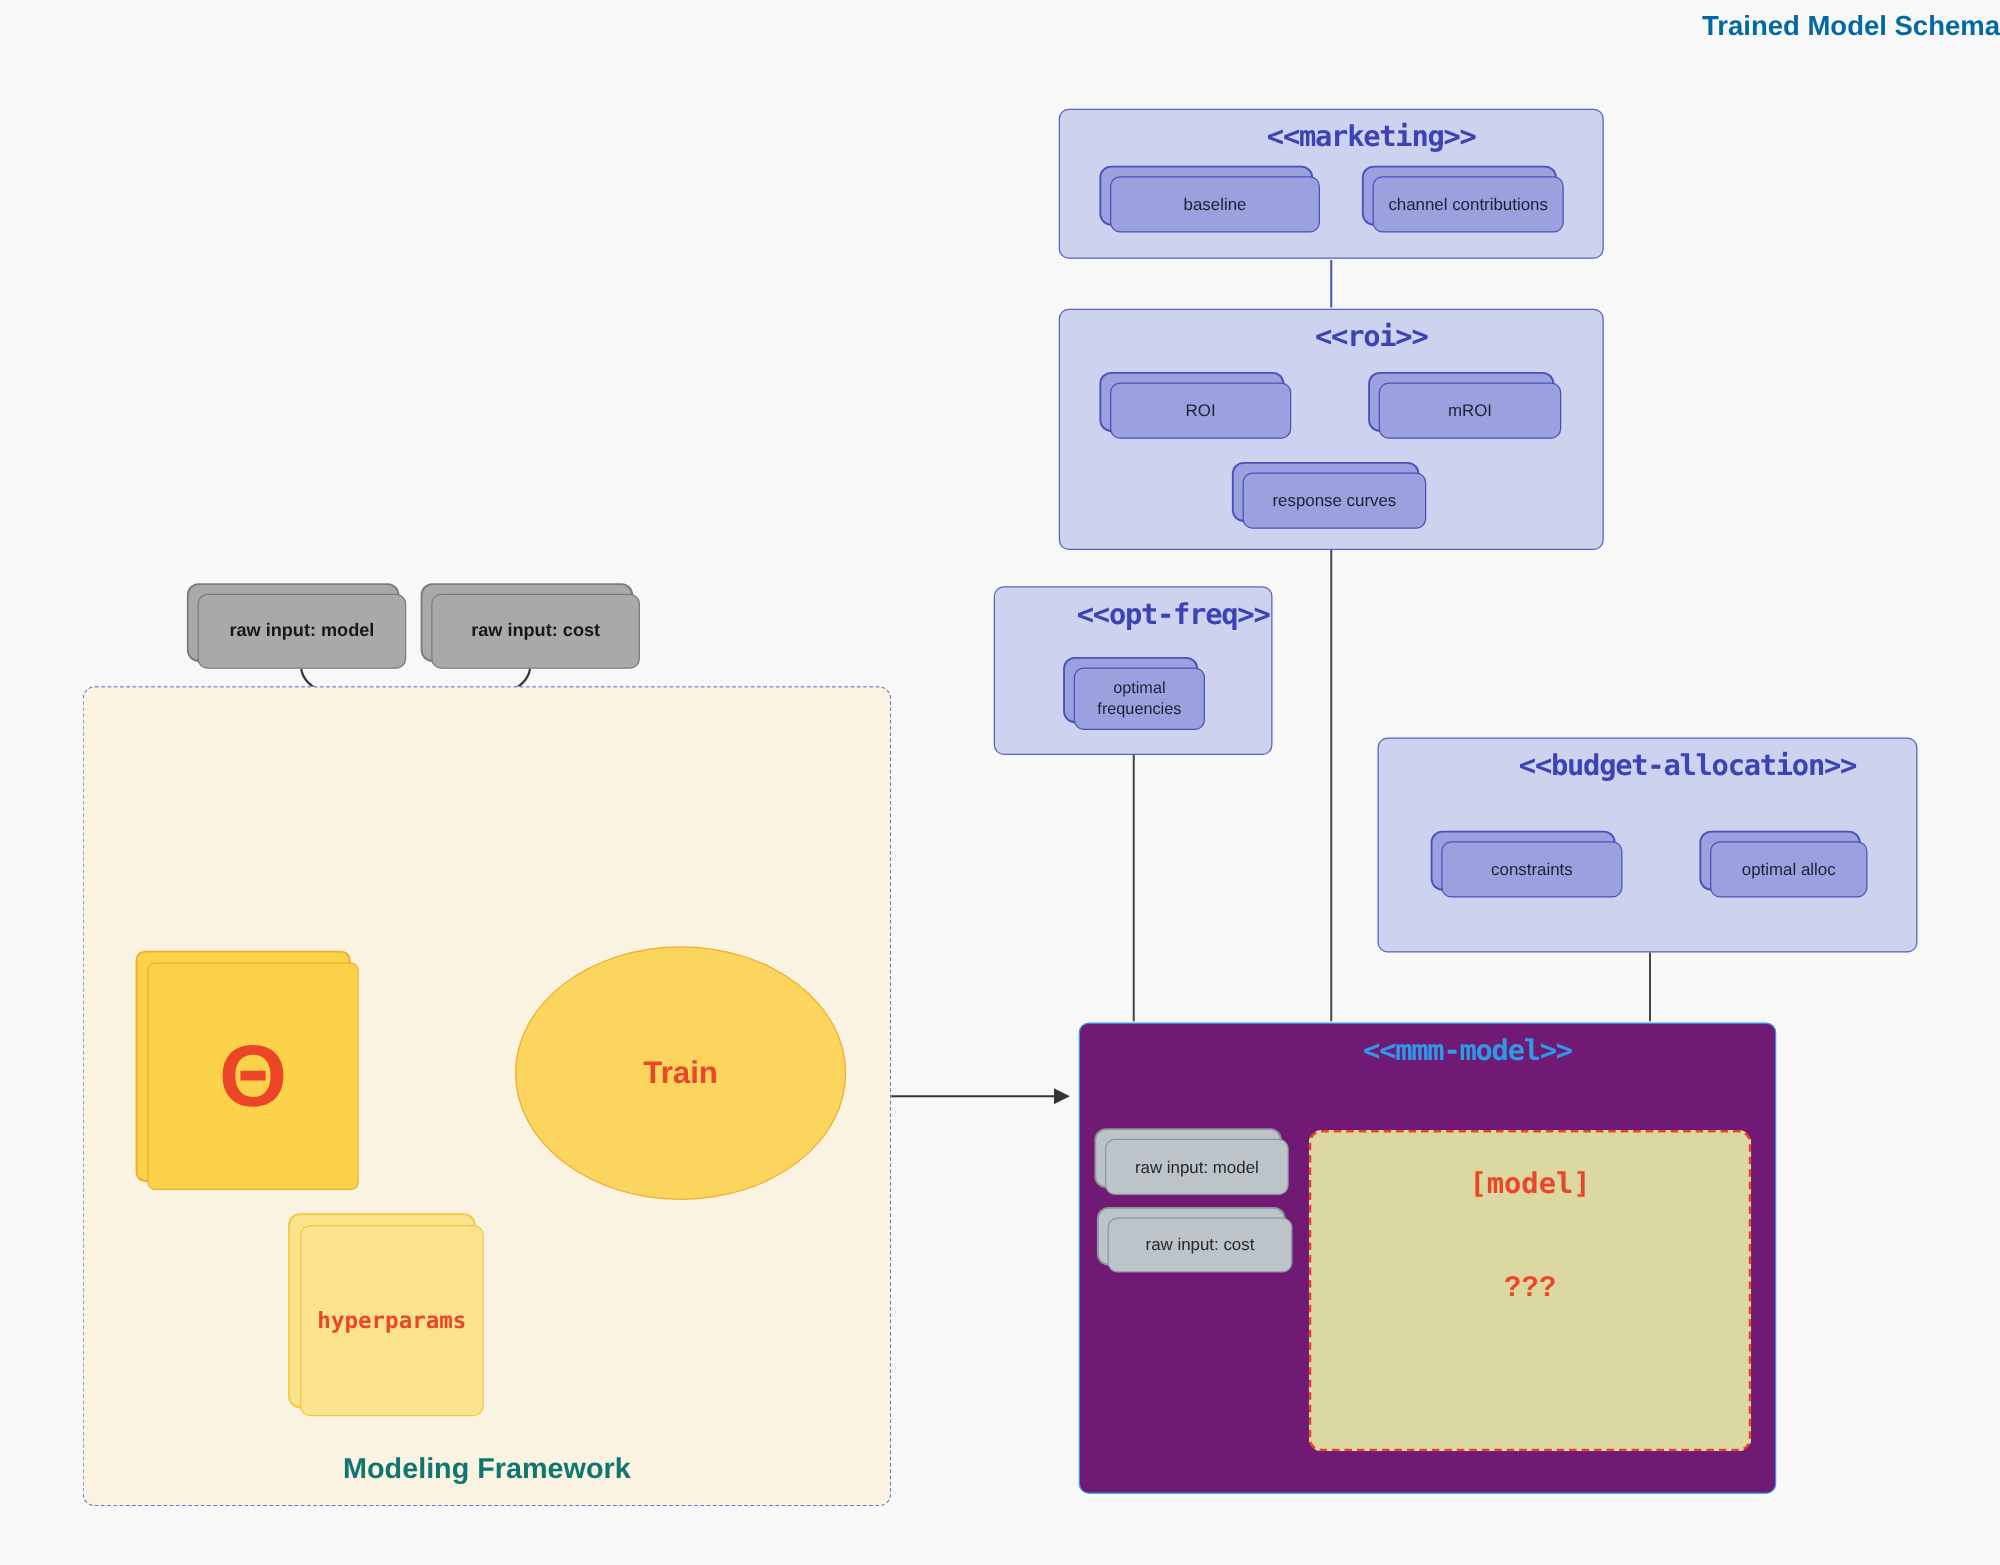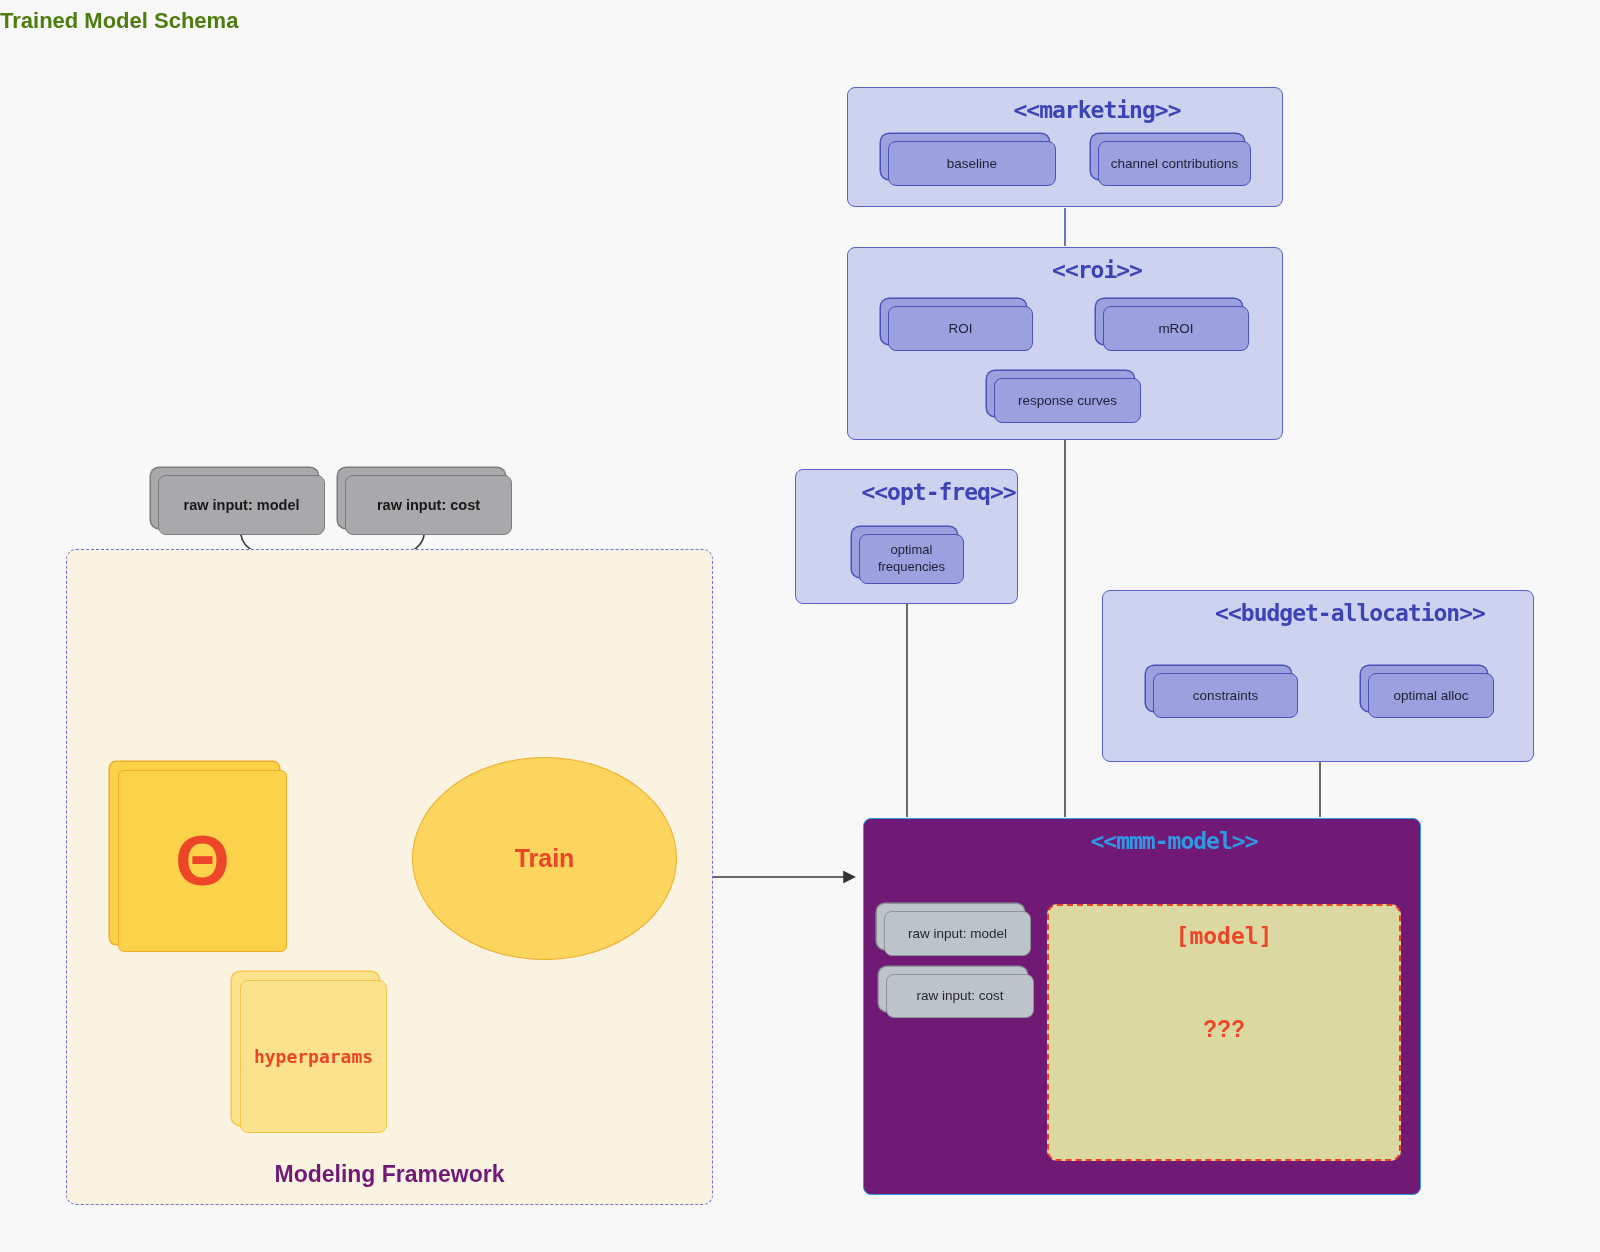--- a/index.html
+++ b/index.html
@@ -1,50 +1,50 @@
 <!DOCTYPE html>
 <html><head>
 <meta charset="utf-8">
 <style>
   html,body{margin:0;padding:0;background:#f8f8f9;font-family:"Liberation Sans",sans-serif;}
   #canvas{position:relative;width:1600px;height:1252px;background:#f8f8f9;overflow:hidden;}
-  .diagram-title{position:absolute;left:0;top:8px;width:100%;text-align:left;
-    font-size:22px;font-weight:bold;color:#4d7c0f;}
+  .diagram-title{position:absolute;left:0;top:8px;width:100%;text-align:right;
+    font-size:22px;font-weight:bold;color:#0369a1;}
   svg.overlay{position:absolute;left:0;top:0;width:1600px;height:1252px;pointer-events:none;}
 
   
   .container{position:absolute;border-radius:8px;box-sizing:border-box;}
   .lav{background:#cdd2ef;border:1.4px solid #5a61c8;}
   .ctitle{width:100%;text-align:center;font-family:"DejaVu Sans Mono",monospace;
     font-weight:bold;font-size:23px;color:#3c43b4;margin-top:9px;letter-spacing:-1px;margin-left:32px;}
   .mmm{background:#701a75;border:1.7px solid #2e9ae6;}
   .mmm .ctitle{color:#2e9ae6;}
   .cream{background:#faf3e2;border:1.7px dashed #6b72d8;border-radius:10px;}
   .fw-label{position:absolute;left:0;bottom:16px;width:100%;text-align:center;
-    font-size:23px;font-weight:bold;color:#701a75;}
+    font-size:23px;font-weight:bold;color:#0f766e;}
 
   
   .node{position:absolute;display:flex;align-items:center;justify-content:center;
     text-align:center;border-radius:8px;box-sizing:border-box;line-height:1.3;}
   .peri{background:#9aa1de;border:1.5px solid #4a52ba;color:#1f1f33;font-size:13.5px;
     box-shadow:-7px -7px 0 0 #9aa1de,-7px -7px 0 1.5px #4a52ba;}
   .grayA{background:#a9a9ab;border:1.5px solid #7c7c80;color:#17181a;font-weight:bold;
     font-size:14.5px;box-shadow:-7px -7px 0 0 #a9a9ab,-7px -7px 0 1.5px #7c7c80;}
   .grayB{background:#bcc4ca;border:1.5px solid #8d949b;color:#26282a;font-size:13.5px;
     box-shadow:-7px -7px 0 0 #bcc4ca,-7px -7px 0 1.5px #8d949b;}
   .gold{background:#fcd24b;border:1.5px solid #eead2b;
     box-shadow:-8px -8px 0 0 #fcd24b,-8px -8px 0 1.5px #eead2b;}
   .goldlight{background:#fbe28c;border:1.5px solid #f2c845;
     box-shadow:-8px -8px 0 0 #fbe28c,-8px -8px 0 1.5px #f2c845;}
   .redtext{color:#ec4527;font-weight:bold;}
   .mono{font-family:"DejaVu Sans Mono",monospace;}
   .ellipse{background:#fbd55e;border:1.6px solid #eead2b;border-radius:50%;box-shadow:none;}
   .model-box{position:absolute;background:#dcd8a2;border:2.6px dashed #ee4226;
     border-radius:10px;box-sizing:border-box;}
-  .model-box .mlabel{width:100%;text-align:center;margin-top:17px;font-size:23px;
+  .model-box .mlabel{width:100%;text-align:center;margin-top:28px;font-size:23px;
     font-weight:bold;color:#ec4527;font-family:"DejaVu Sans Mono",monospace;}
   .model-box .munknown{position:absolute;top:110px;width:100%;text-align:center;
     font-size:23px;font-weight:bold;color:#ec4527;}
 </style>
 </head>
 <body>
 
 <div id="canvas">
 
   <div class="diagram-title">Trained Model Schema</div>

